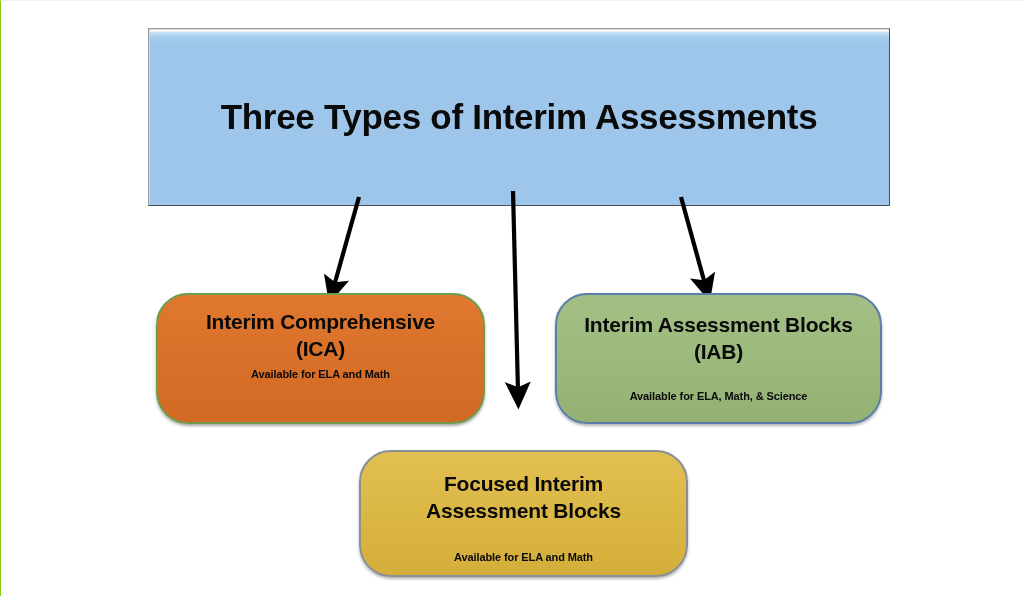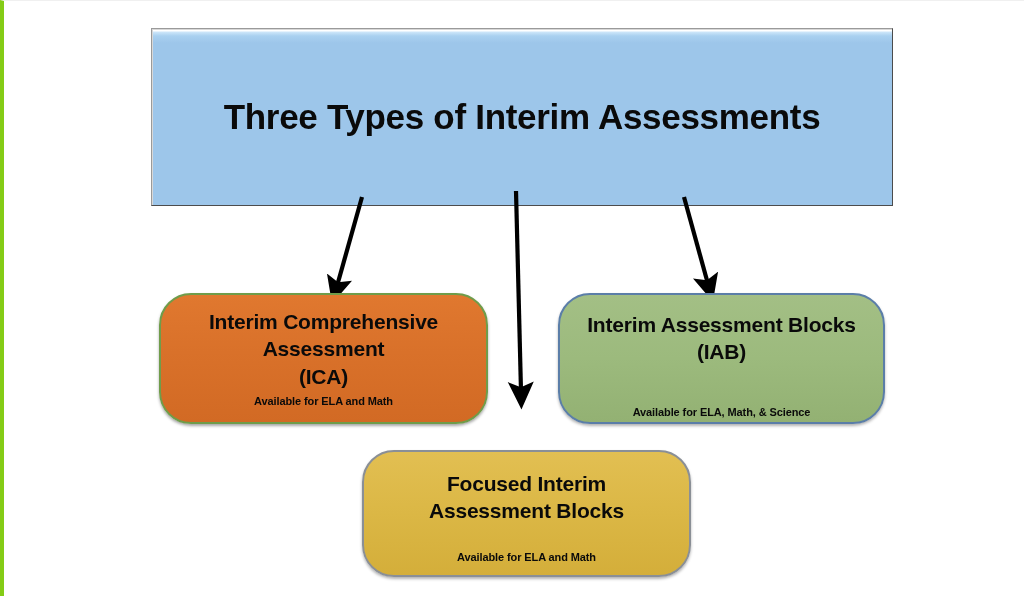--- a/index.html
+++ b/index.html
@@ -10,21 +10,21 @@
   body {
     font-family: "Liberation Sans", sans-serif;
   }
   #canvas {
     position: relative;
     width: 1024px;
     height: 596px;
     background: #ffffff;
     overflow: hidden;
     border-top: 1px solid #f0f0f0;
-    border-left: 4px solid #84cc16;
+    border-left: 1px solid #84cc16;
     box-sizing: border-box;
   }
 
   
   .header-box {
     position: absolute;
     left: 147px;
     top: 27px;
     width: 742px;
     height: 178px;
@@ -96,21 +96,21 @@
   #node-iab {
     left: 554px;
     top: 292px;
     width: 327px;
     height: 131px;
     background: linear-gradient(to bottom, #a3bf85 0%, #9cba7d 50%, #93b173 100%);
     border: 2px solid #5b7ea8;
     padding-top: 16px;
     box-shadow: 0 2px 3px rgba(0,0,0,0.3);
   }
-  #node-iab .sub-line { margin-top: 40px; }
+  #node-iab .sub-line { margin-top: 24px; }
 
   
   #node-fiab {
     left: 358px;
     top: 449px;
     width: 329px;
     height: 127px;
     background: linear-gradient(to bottom, #e2bf52 0%, #dbb745 50%, #d4ae3a 100%);
     border: 2px solid #8a8f96;
     padding-top: 18px;
@@ -152,21 +152,20 @@
       <line x1="512" y1="190" x2="517" y2="390" stroke="#000000" stroke-width="4.2" marker-end="url(#ah)"></line>
     </g>
 
     <g>
       <line x1="680" y1="196" x2="704" y2="283" stroke="#000000" stroke-width="4.2" marker-end="url(#ah)"></line>
     </g>
   </svg>
 
   <div class="node" id="node-ica">
     <div class="main-line">Interim Comprehensive</div>
-    <div class="main-line">Assessment</div>
     <div class="main-line">(ICA)</div>
     <div class="sub-line">Available for ELA and Math</div>
   </div>
 
   <div class="node" id="node-iab">
     <div class="main-line">Interim Assessment Blocks</div>
     <div class="main-line">(IAB)</div>
     <div class="sub-line">Available for ELA, Math, &amp; Science</div>
   </div>
 

